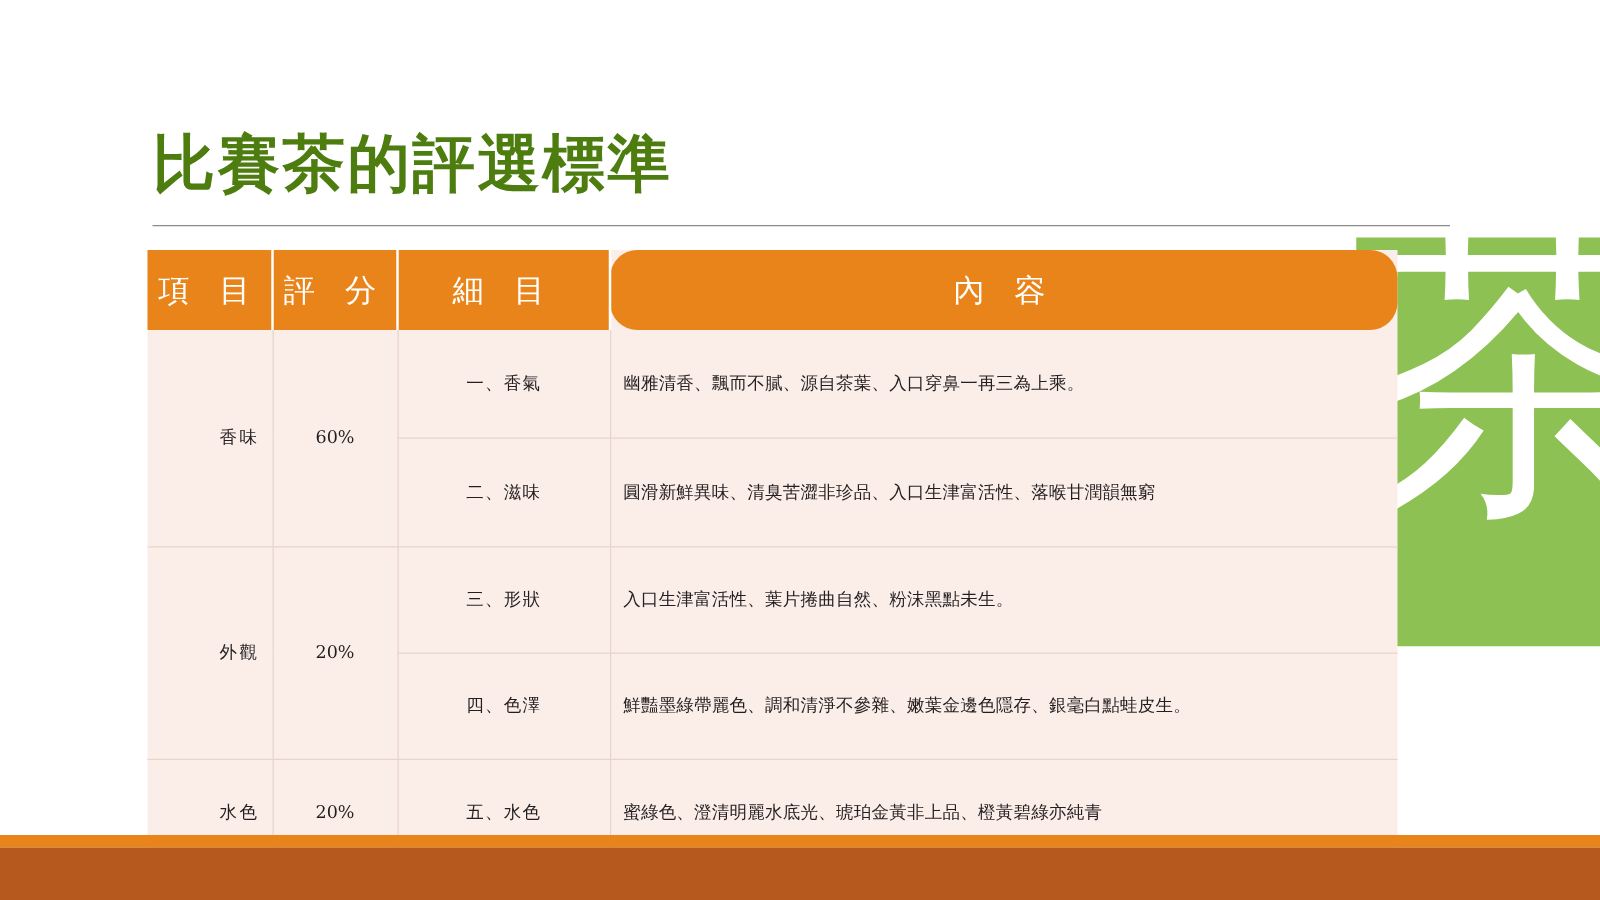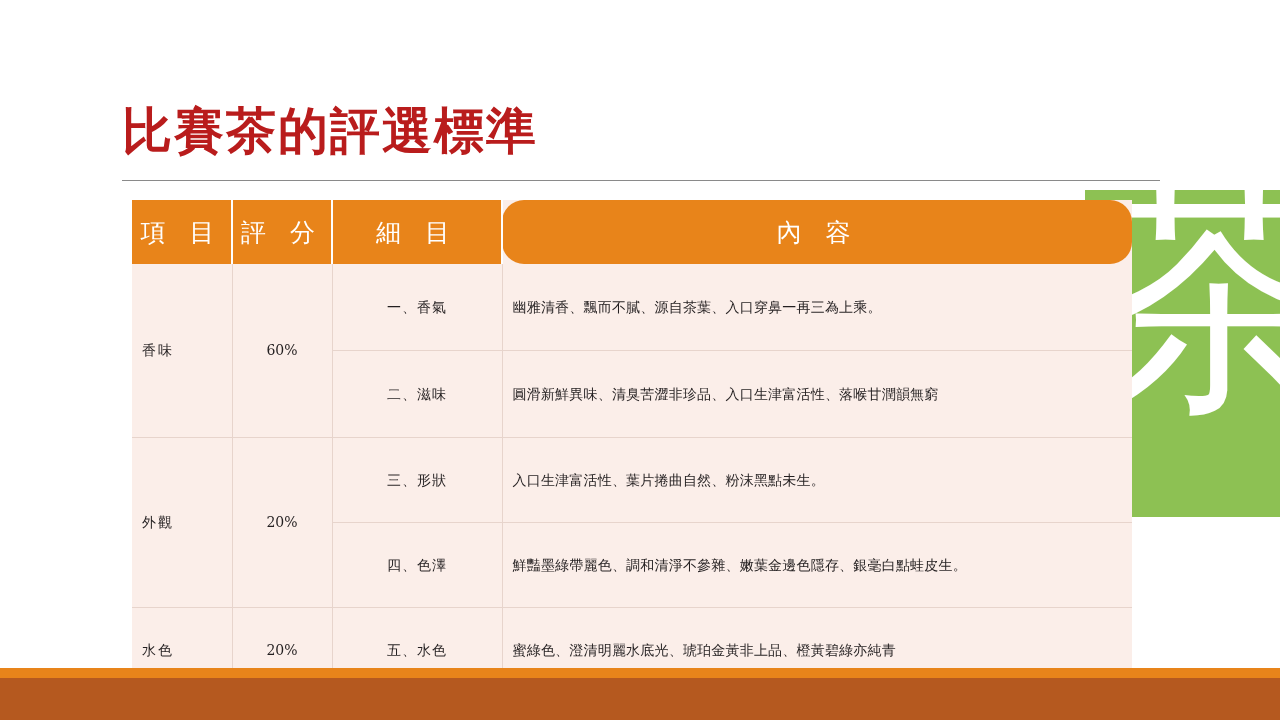--- a/index.html
+++ b/index.html
@@ -37,40 +37,40 @@
     letter-spacing: 0;
   }
 
   
   .slide-title {
     position: absolute;
     left: 122px;
     top: 98px;
     font-size: 50px;
     font-weight: bold;
-    color: #b91c1c;
+    color: #4d7c0f;
     letter-spacing: 2px;
     font-family: "DejaVu Sans", sans-serif;
     z-index: 3;
     text-align: right;
   }
   .title-rule {
     position: absolute;
     left: 122px;
     top: 180px;
     width: 1038px;
     height: 1px;
     background: #8a8a8a;
     z-index: 3;
   }
 
   
   .table-wrap {
     position: absolute;
-    left: 132px;
+    left: 118px;
     top: 200px;
     width: 1144px;
     z-index: 2;
   }
   table.tea {
     border-collapse: collapse;
     width: 1000px;
     table-layout: fixed;
     background: #FBEEE9;
   }
@@ -99,21 +99,21 @@
     font-size: 14px;
     color: #231f20;
     padding: 8px 10px;
     vertical-align: middle;
     line-height: 1.5;
   }
   table.tea tbody td:last-child { border-right: none; margin-left: 32px; }
   table.tea tbody tr:last-child td { border-bottom: none; }
 
   td.cell-item {
-    text-align: left;
+    text-align: right;
     font-size: 20px;
     letter-spacing: 2px;
   }
   td.cell-score {
     text-align: center;
     font-size: 19px;
   }
   td.cell-detail {
     text-align: center;
     font-size: 20px;

